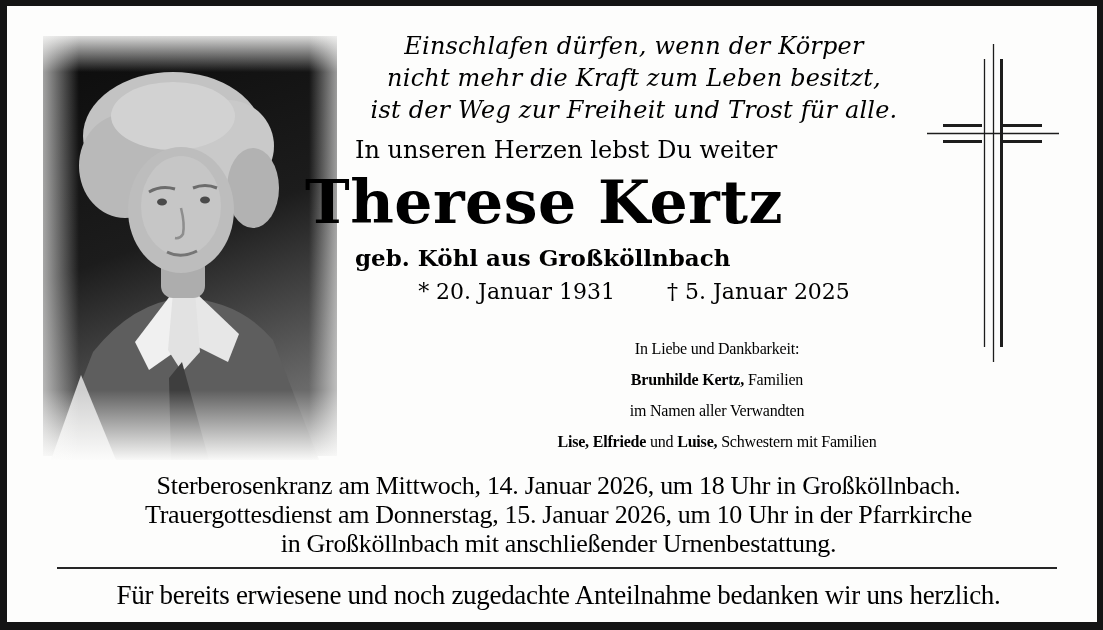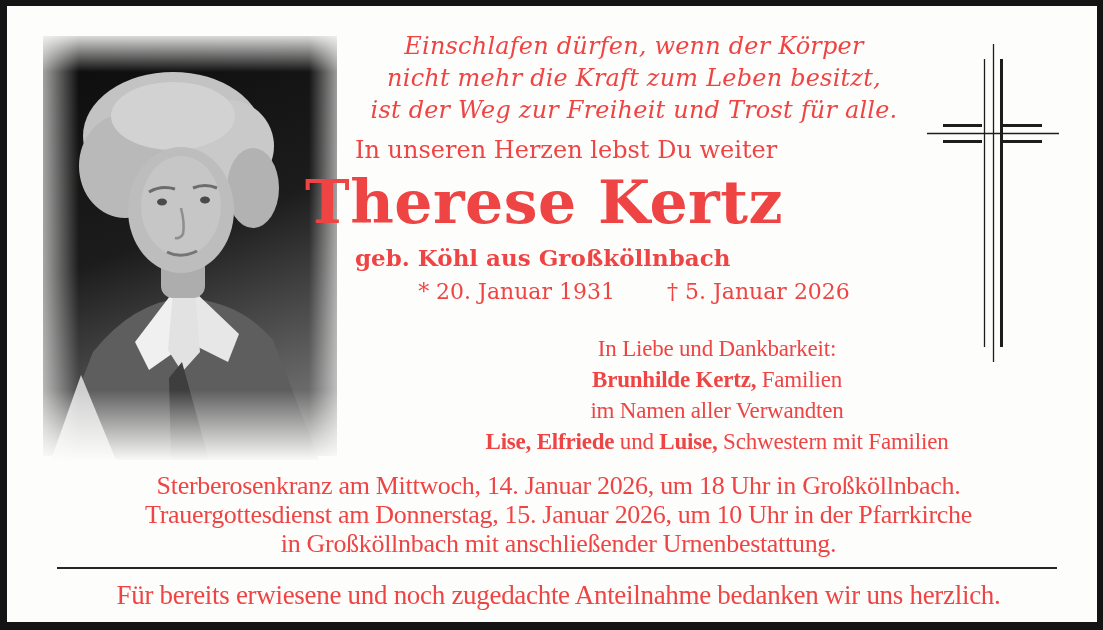--- a/index.html
+++ b/index.html
@@ -13,21 +13,21 @@
     position: relative;
     width: 1103px; height: 630px;
     background: #141414;
   }
   .page {
     position: absolute;
     left: 7px; top: 6px; right: 6px; bottom: 8px;
     background: #fdfdfc;
   }
   .abs { position: absolute; }
-  .ink { color: #ef4444; }
+  .ink { color: #000000; }
 
   
   .photo-wrap {
     position: absolute;
     left: 14px; top: 24px;
     width: 336px; height: 432px;
   }
 
   
   .epitaph {
@@ -60,21 +60,21 @@
     text-align: center;
     font-size: 22px; line-height: 28px;
   }
   .dates .death { margin-left: 52px; }
 
   
   .family {
     left: 345px; top: 327px; width: 730px;
     text-align: center;
     font-family: "Liberation Serif", serif;
-    font-size: 23px; line-height: 31px;
+    font-size: 16px; line-height: 31px;
     letter-spacing: -0.2px;
   }
 
   
   .announcement {
     left: 20px; top: 465px; width: 1063px;
     text-align: center;
     font-family: Liberation Serif, serif;
     font-size: 26px; line-height: 29px;
     letter-spacing: -0.3px;
@@ -185,21 +185,21 @@
       <div>ist der Weg zur Freiheit und Trost für alle.</div>
     </div>
 
     <div class="abs intro ink">In unseren Herzen lebst Du weiter</div>
 
     <div class="abs deceased-name ink">Therese Kertz</div>
 
     <div class="abs maiden ink">geb. Köhl aus Großköllnbach</div>
 
     <div class="abs dates ink">
-      <span class="birth">* 20. Januar 1931</span><span class="death">† 5. Januar 2026</span>
+      <span class="birth">* 20. Januar 1931</span><span class="death">† 5. Januar 2025</span>
     </div>
 
     <div class="abs family ink">
       <div>In Liebe und Dankbarkeit:</div>
       <div><b>Brunhilde Kertz,</b><span> Familien</span></div>
       <div>im Namen aller Verwandten</div>
       <div><b>Lise, Elfriede</b><span> und </span><b>Luise,</b><span> Schwestern mit Familien</span></div>
     </div>
 
     <div class="abs announcement ink">

